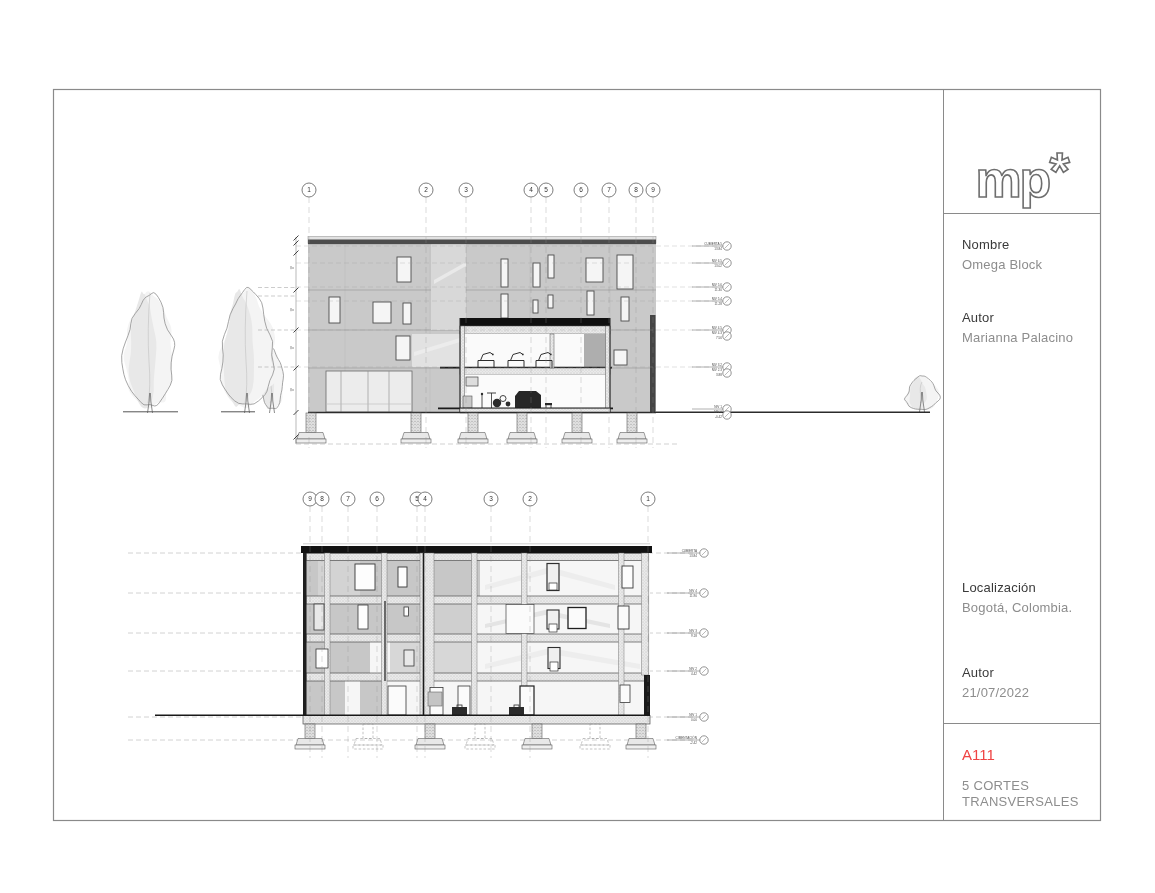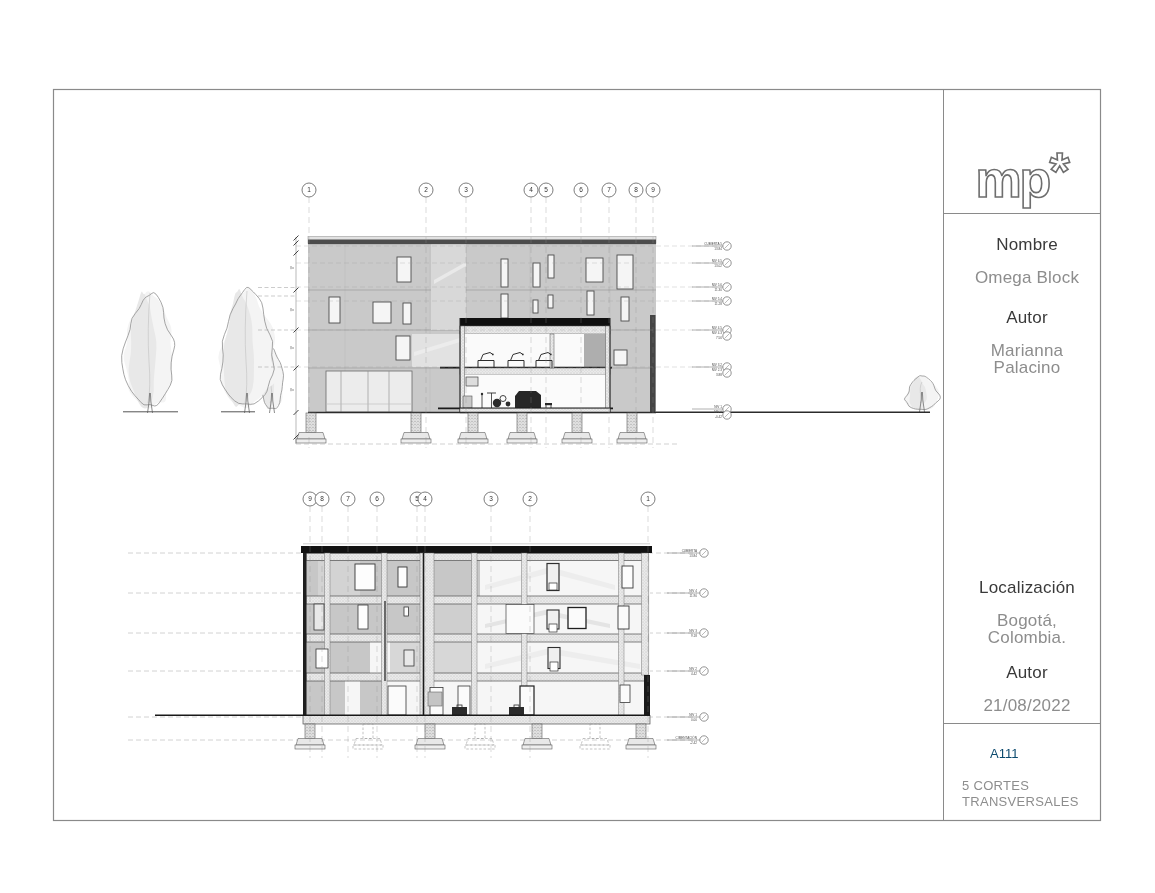--- a/index.html
+++ b/index.html
@@ -5,24 +5,24 @@
   html,body{margin:0;padding:0;background:#ffffff;}
   #stage{position:relative;width:1155px;height:893px;background:#ffffff;overflow:hidden;
          font-family:"Liberation Sans", sans-serif;}
   #sheet-svg{position:absolute;left:0;top:0;}
   svg text{font-family:"Liberation Sans", sans-serif;}
   .tb{position:absolute;left:943px;width:157px;}
   .tb-logo{top:89px;height:124px;display:flex;align-items:center;justify-content:center;margin-top:28px;}
   .logo-txt{font-size:52px;font-weight:700;letter-spacing:-2px;color:#ffffff;
             -webkit-text-stroke:1.6px #6e6e6e;text-stroke:1.6px #6e6e6e;line-height:1;}
   .logo-txt .ast{position:relative;top:-0.16em;}
-  .fld{position:absolute;left:962px;width:130px;font-size:17px;line-height:17px;text-align:center;}
+  .fld{position:absolute;left:962px;width:130px;font-size:13px;line-height:17px;}
   .fld .lab{color:#3a3a3a;letter-spacing:.2px;}
-  .fld .val{color:#8d8d8d;letter-spacing:.2px;margin-top:16px;}
-  .sheetno{position:absolute;left:990px;font-size:13px;color:#0c4a6e;}
+  .fld .val{color:#8d8d8d;letter-spacing:.2px;margin-top:3px;}
+  .sheetno{position:absolute;left:962px;font-size:15px;color:#ef4444;}
   .sheettitle{position:absolute;left:962px;width:112px;font-size:13px;line-height:16px;color:#8d8d8d;letter-spacing:.3px;}
 </style>
 </head>
 <body>
 
 <div id="stage">
 
 <svg id="sheet-svg" width="1155" height="893" viewBox="0 0 1155 893">
   <defs>
     <pattern id="stip" width="3" height="3" patternUnits="userSpaceOnUse">
@@ -498,18 +498,18 @@
 <div class="fld" style="top:309px">
   <div class="lab">Autor</div>
   <div class="val">Marianna Palacino</div>
 </div>
 <div class="fld" style="top:579px">
   <div class="lab">Localización</div>
   <div class="val">Bogotá, Colombia.</div>
 </div>
 <div class="fld" style="top:664px">
   <div class="lab">Autor</div>
-  <div class="val">21/08/2022</div>
+  <div class="val">21/07/2022</div>
 </div>
 <div class="sheetno" style="top:746px">A111</div>
 <div class="sheettitle" style="top:778px">5 CORTES TRANSVERSALES</div>
 
 </div>
 
 </body></html>

